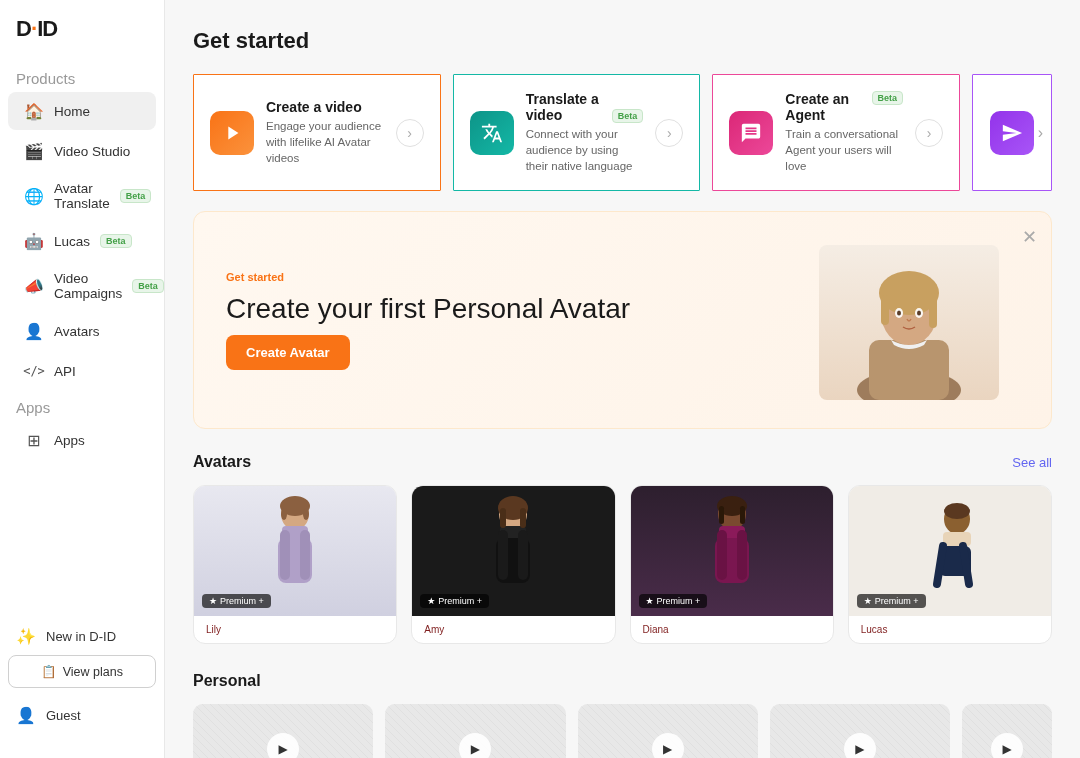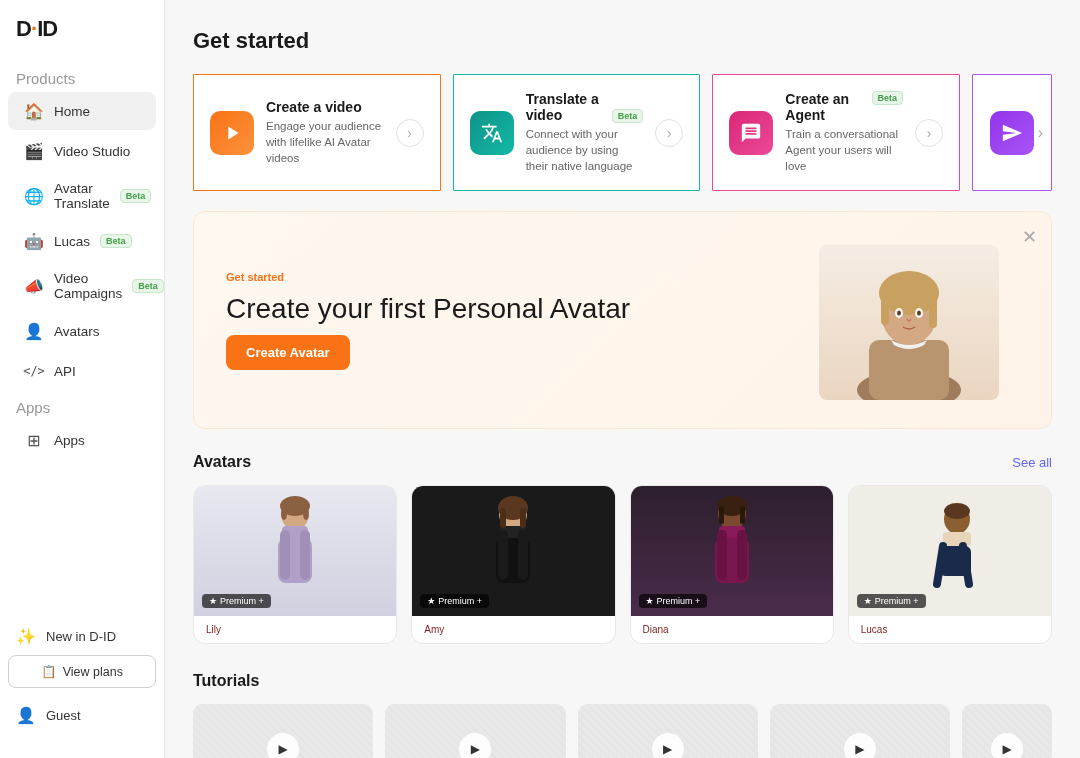--- a/index.html
+++ b/index.html
@@ -564,21 +564,21 @@
         <div class="premium-badge">
           <span>★</span>
             <span>Premium +</span>
         </div>
       </div>
       <div class="avatar-card-name">Lucas</div>
     </div>
   </div>
 
   <div class="section-header">
-    <span class="section-title">Tutorials</span>
+    <span class="section-title">Personal</span>
   </div>
 
   <div style="position:relative;margin-bottom:28px;">
     <div class="tutorials-row">
       <div class="tutorial-card">
         <div class="tutorial-card-thumb">
           <div class="play-btn">▶</div>
         </div>
 
       </div>

